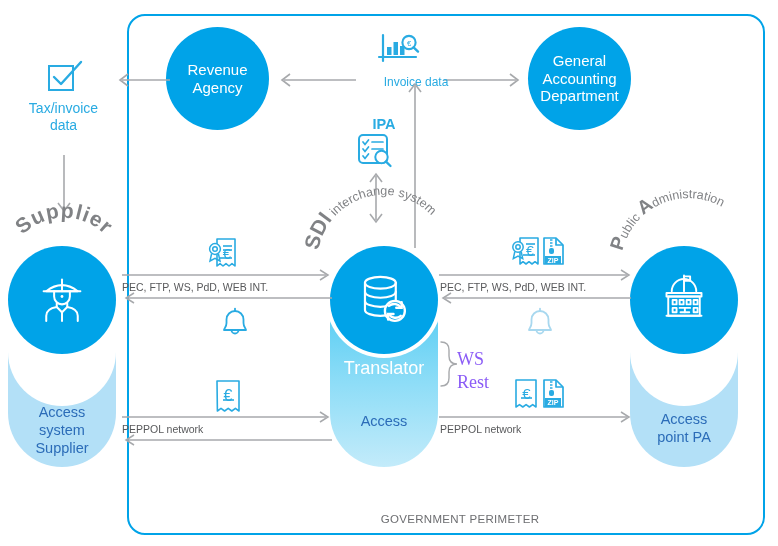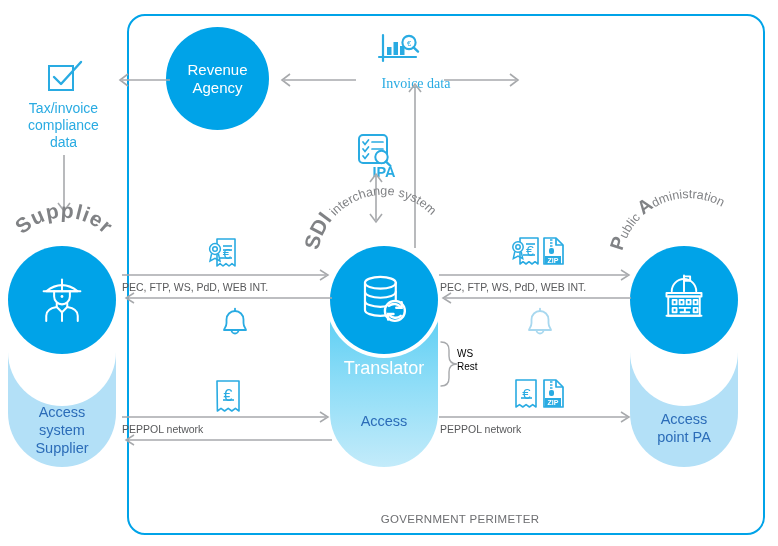--- a/index.html
+++ b/index.html
@@ -109,20 +109,27 @@
   <div class="abs perimeter"></div>
   <div class="abs circle circ-revenue">
     <div>
       <div>Revenue</div>
       <div>Agency</div>
     </div>
   </div>
 
   <div class="abs perimeter-label">GOVERNMENT PERIMETER</div>
 
+  <div class="abs circle circ-gad">
+    <div>
+      <div>General</div>
+      <div>Accounting</div>
+      <div>Department</div>
+    </div>
+  </div>
 
   <svg class="abs" style="left:112px;top:70px;" width="60" height="20">
     <line x1="58" y1="10" x2="10" y2="10" stroke="#a7a9ac" stroke-width="1.6"></line>
     <polyline points="16,4 8,10 16,16" fill="none" stroke="#a7a9ac" stroke-width="1.6"></polyline>
   </svg>
 
   <svg class="abs" style="left:272px;top:70px;" width="86" height="20">
     <line x1="84" y1="10" x2="12" y2="10" stroke="#a7a9ac" stroke-width="1.6"></line>
     <polyline points="18,4 10,10 18,16" fill="none" stroke="#a7a9ac" stroke-width="1.6"></polyline>
   </svg>
@@ -139,38 +146,37 @@
     </g>
     <g fill="#29abe2">
       <rect x="9" y="14" width="4.5" height="8"></rect>
       <rect x="15.5" y="9" width="4.5" height="13"></rect>
       <rect x="22" y="13" width="4.5" height="9"></rect>
     </g>
     <circle cx="31" cy="9.5" r="6.6" fill="none" stroke="#29abe2" stroke-width="2.1"></circle>
     <line x1="35.6" y1="14.4" x2="40" y2="18.6" stroke="#29abe2" stroke-width="2.4" stroke-linecap="round"></line>
     <text x="31" y="12.6" font-size="7.5" fill="#29abe2" text-anchor="middle" font-family="Liberation Sans, sans-serif">€</text>
   </svg>
-  <div class="abs blue-label" style="left:356px;top:75px;width:120px;font-size:14px;font-family:Liberation Serif, serif;">Invoice data</div>
+  <div class="abs blue-label" style="left:356px;top:75px;width:120px;font-size:12px;">Invoice data</div>
 
   <svg class="abs" style="left:47px;top:60px;" width="38" height="34">
     <rect x="2" y="6" width="24" height="24" fill="none" stroke="#29abe2" stroke-width="2"></rect>
     <polyline points="7,17 14,24 34,2" fill="none" stroke="#29abe2" stroke-width="2.4" stroke-linecap="round" stroke-linejoin="round"></polyline>
   </svg>
   <div class="abs blue-label" style="left:6px;top:100px;width:115px;font-size:14px;">
     <div>Tax/invoice</div>
-    <div>compliance</div>
     <div>data</div>
   </div>
 
   <svg class="abs" style="left:54px;top:155px;" width="20" height="62">
     <line x1="10" y1="0" x2="10" y2="54" stroke="#a7a9ac" stroke-width="1.6"></line>
     <polyline points="4,48 10,56 16,48" fill="none" stroke="#a7a9ac" stroke-width="1.6"></polyline>
   </svg>
 
-  <div class="abs blue-label" style="left:344px;top:116px;width:80px;font-size:14.5px;font-weight:bold;margin-top:48px;">IPA</div>
+  <div class="abs blue-label" style="left:344px;top:116px;width:80px;font-size:14.5px;font-weight:bold;">IPA</div>
   <svg class="abs" style="left:356px;top:133px;" width="42" height="36">
     <rect x="3" y="2" width="28" height="28" rx="4" fill="none" stroke="#29abe2" stroke-width="2"></rect>
     <g stroke="#29abe2" stroke-width="1.7" fill="none" stroke-linecap="round">
       <polyline points="7,9 9,11.5 12.5,7"></polyline>
       <polyline points="7,16 9,18.5 12.5,14"></polyline>
       <polyline points="7,23 9,25.5 12.5,21"></polyline>
       <line x1="16" y1="9" x2="27" y2="9"></line>
       <line x1="16" y1="16" x2="27" y2="16"></line>
     </g>
     <circle cx="25.5" cy="24" r="6.2" fill="#ffffff" stroke="#29abe2" stroke-width="2"></circle>
@@ -367,21 +373,21 @@
     <g fill="none" stroke="#a8d8ef" stroke-width="1.8" stroke-linecap="round" stroke-linejoin="round">
       <path d="M6 22 c0 -2 2.5 -2.6 2.5 -7 v-3.5 a8.5 8.5 0 0 1 17 0 V15 c0 4.4 2.5 5 2.5 7 z"></path>
       <line x1="17" y1="3" x2="17" y2="0.6"></line>
       <path d="M13.5 22 a3.5 3.5 0 0 0 7 0"></path>
     </g>
   </svg>
 
   <svg class="abs" style="left:438px;top:340px;" width="22" height="50">
     <path d="M3 2 q8 0 8 8 v6 q0 8 8 8 q-8 0 -8 8 v6 q0 8 -8 8" fill="none" stroke="#a7a9ac" stroke-width="1.4" stroke-linecap="round"></path>
   </svg>
-  <div class="abs" style="left:457px;top:348px;color:#000000;font-size:10px;line-height:1.25;">
+  <div class="abs" style="left:457px;top:348px;color:#8b5cf6;font-size:18px;line-height:1.25;font-family:Liberation Serif, serif;">
     <div>WS</div>
     <div>Rest</div>
   </div>
 
   <svg class="abs" style="left:212px;top:378px;" width="38" height="38">
     <g fill="none" stroke="#29abe2" stroke-width="1.6" stroke-linejoin="round">
       <path d="M5 3 h22 v30 l-3.6 -2.6 l-3.6 2.6 l-3.6 -2.6 l-3.6 2.6 l-3.6 -2.6 l-3.6 2.6 z"></path>
       <line x1="11" y1="22" x2="22" y2="22"></line>
     </g>
     <text x="16" y="23" font-size="16" fill="#29abe2" text-anchor="middle" font-family="Liberation Sans, sans-serif">€</text>

